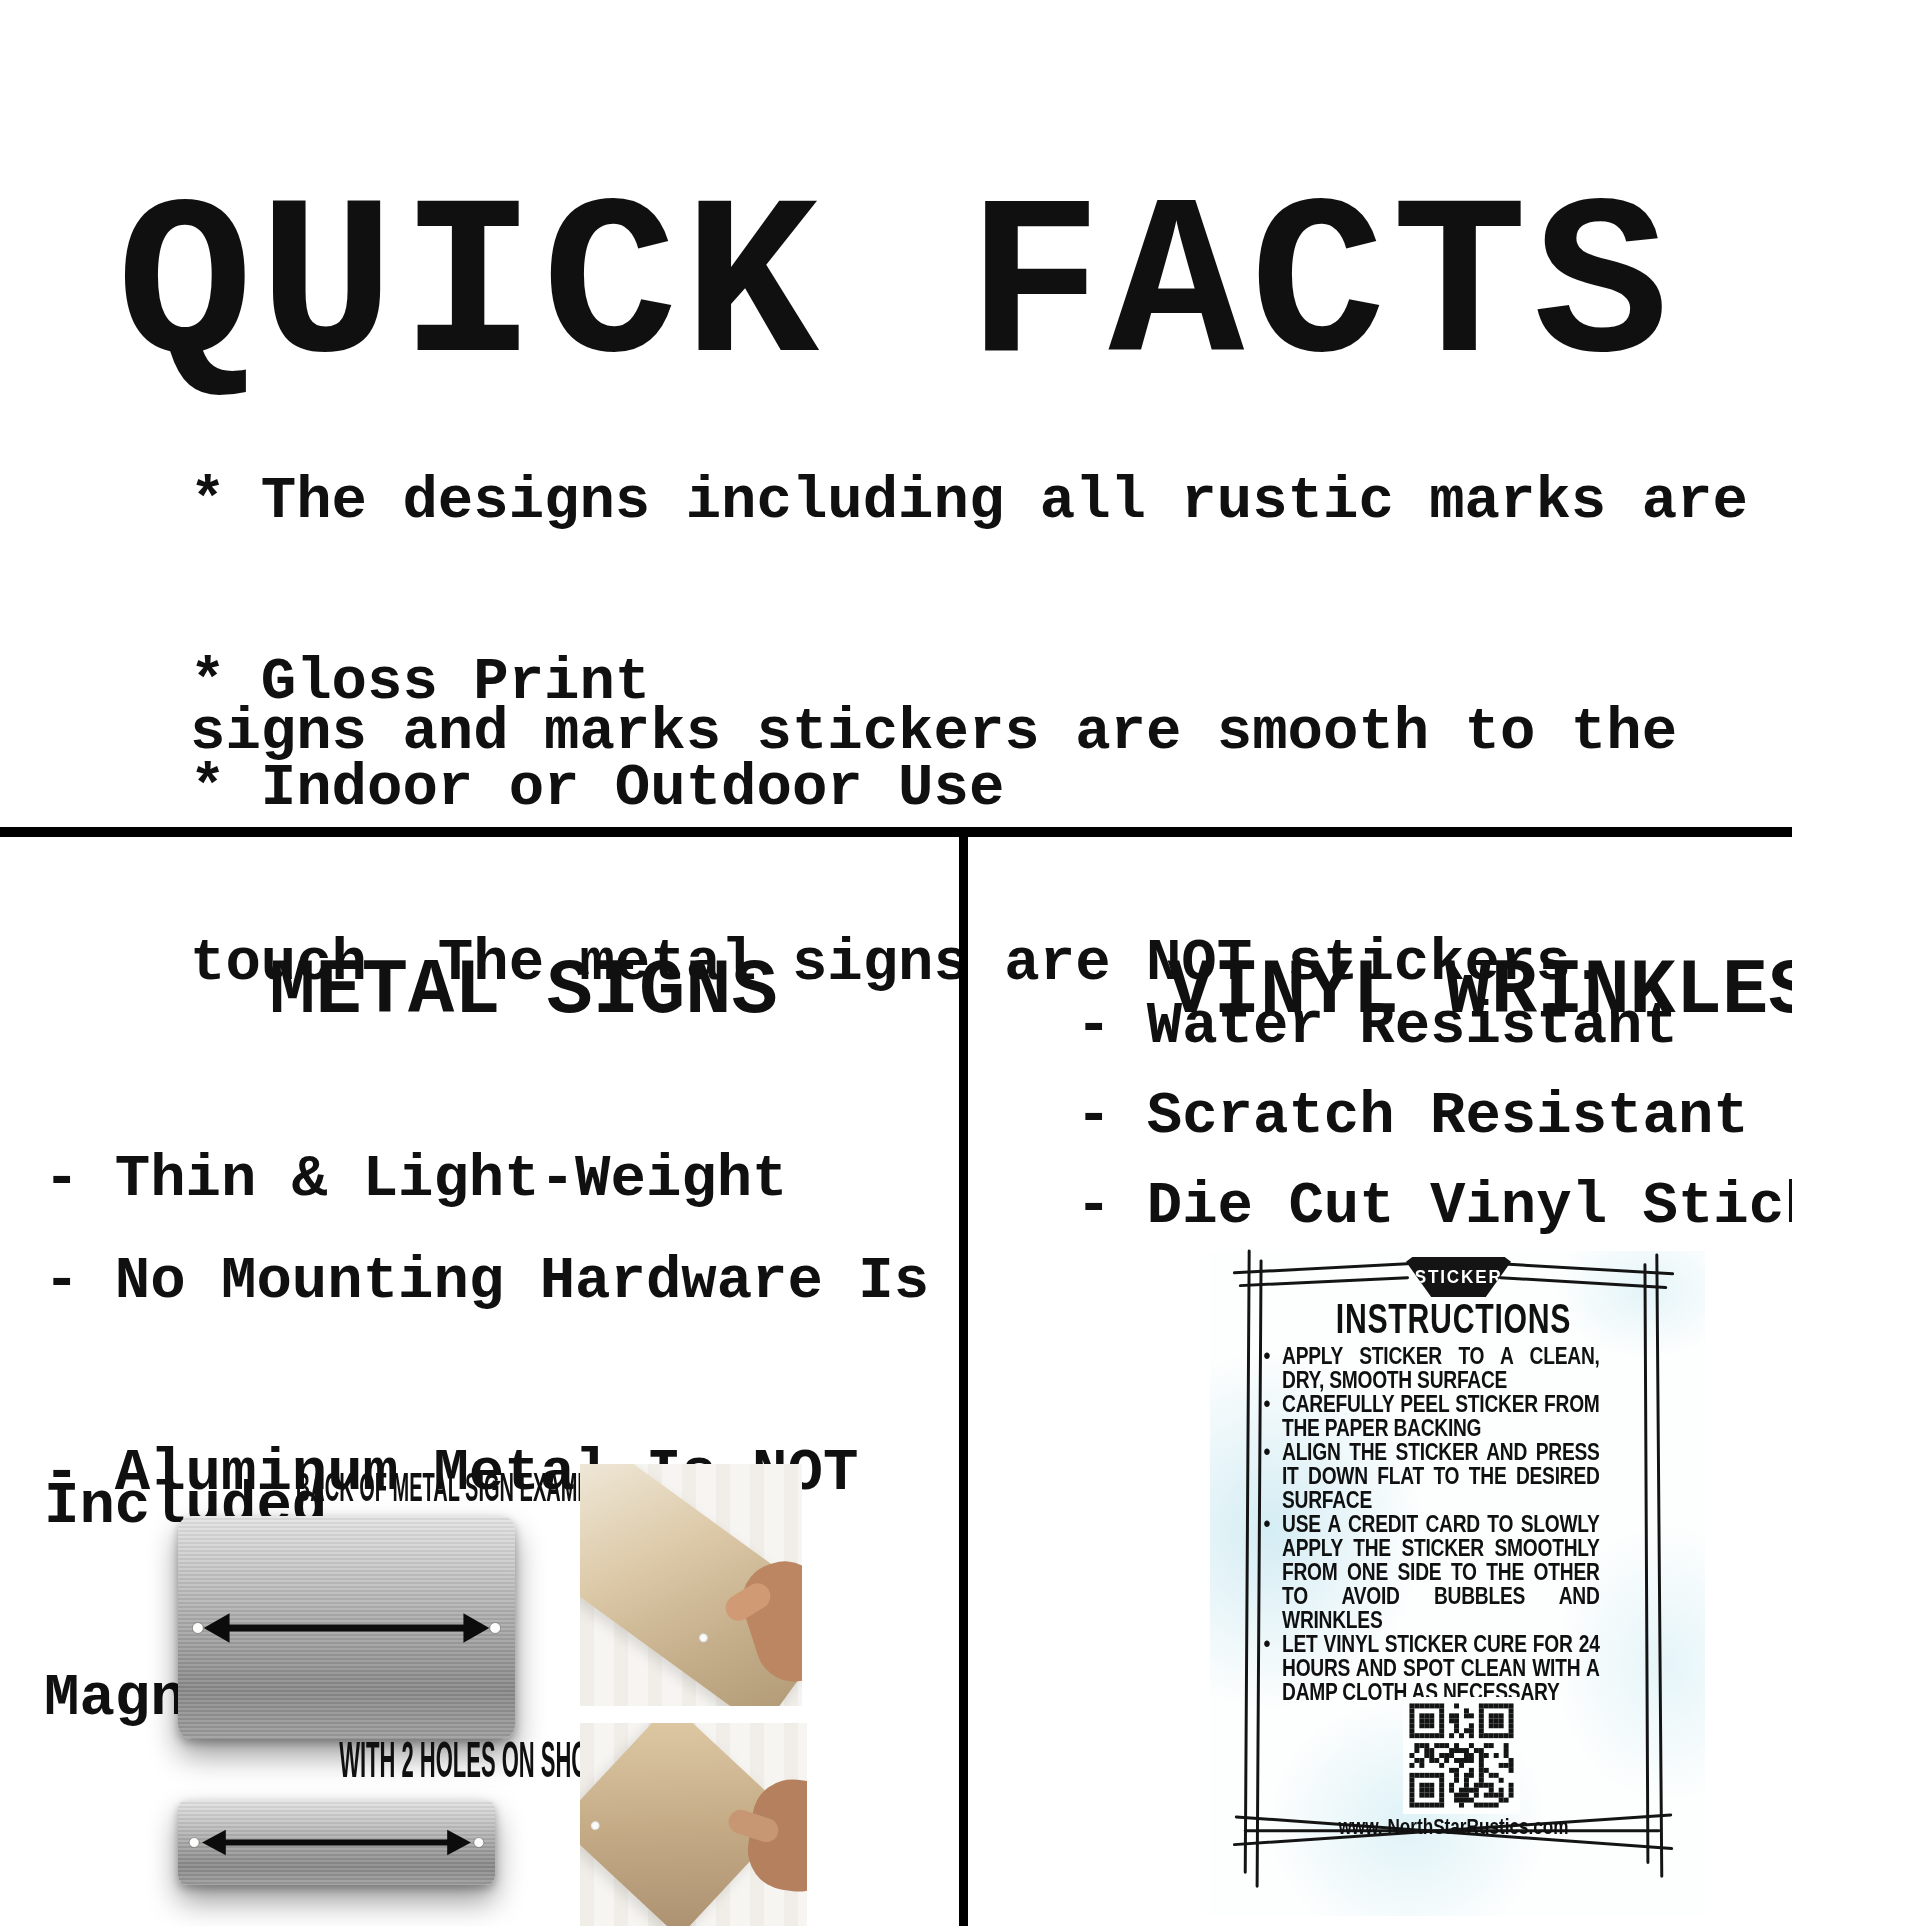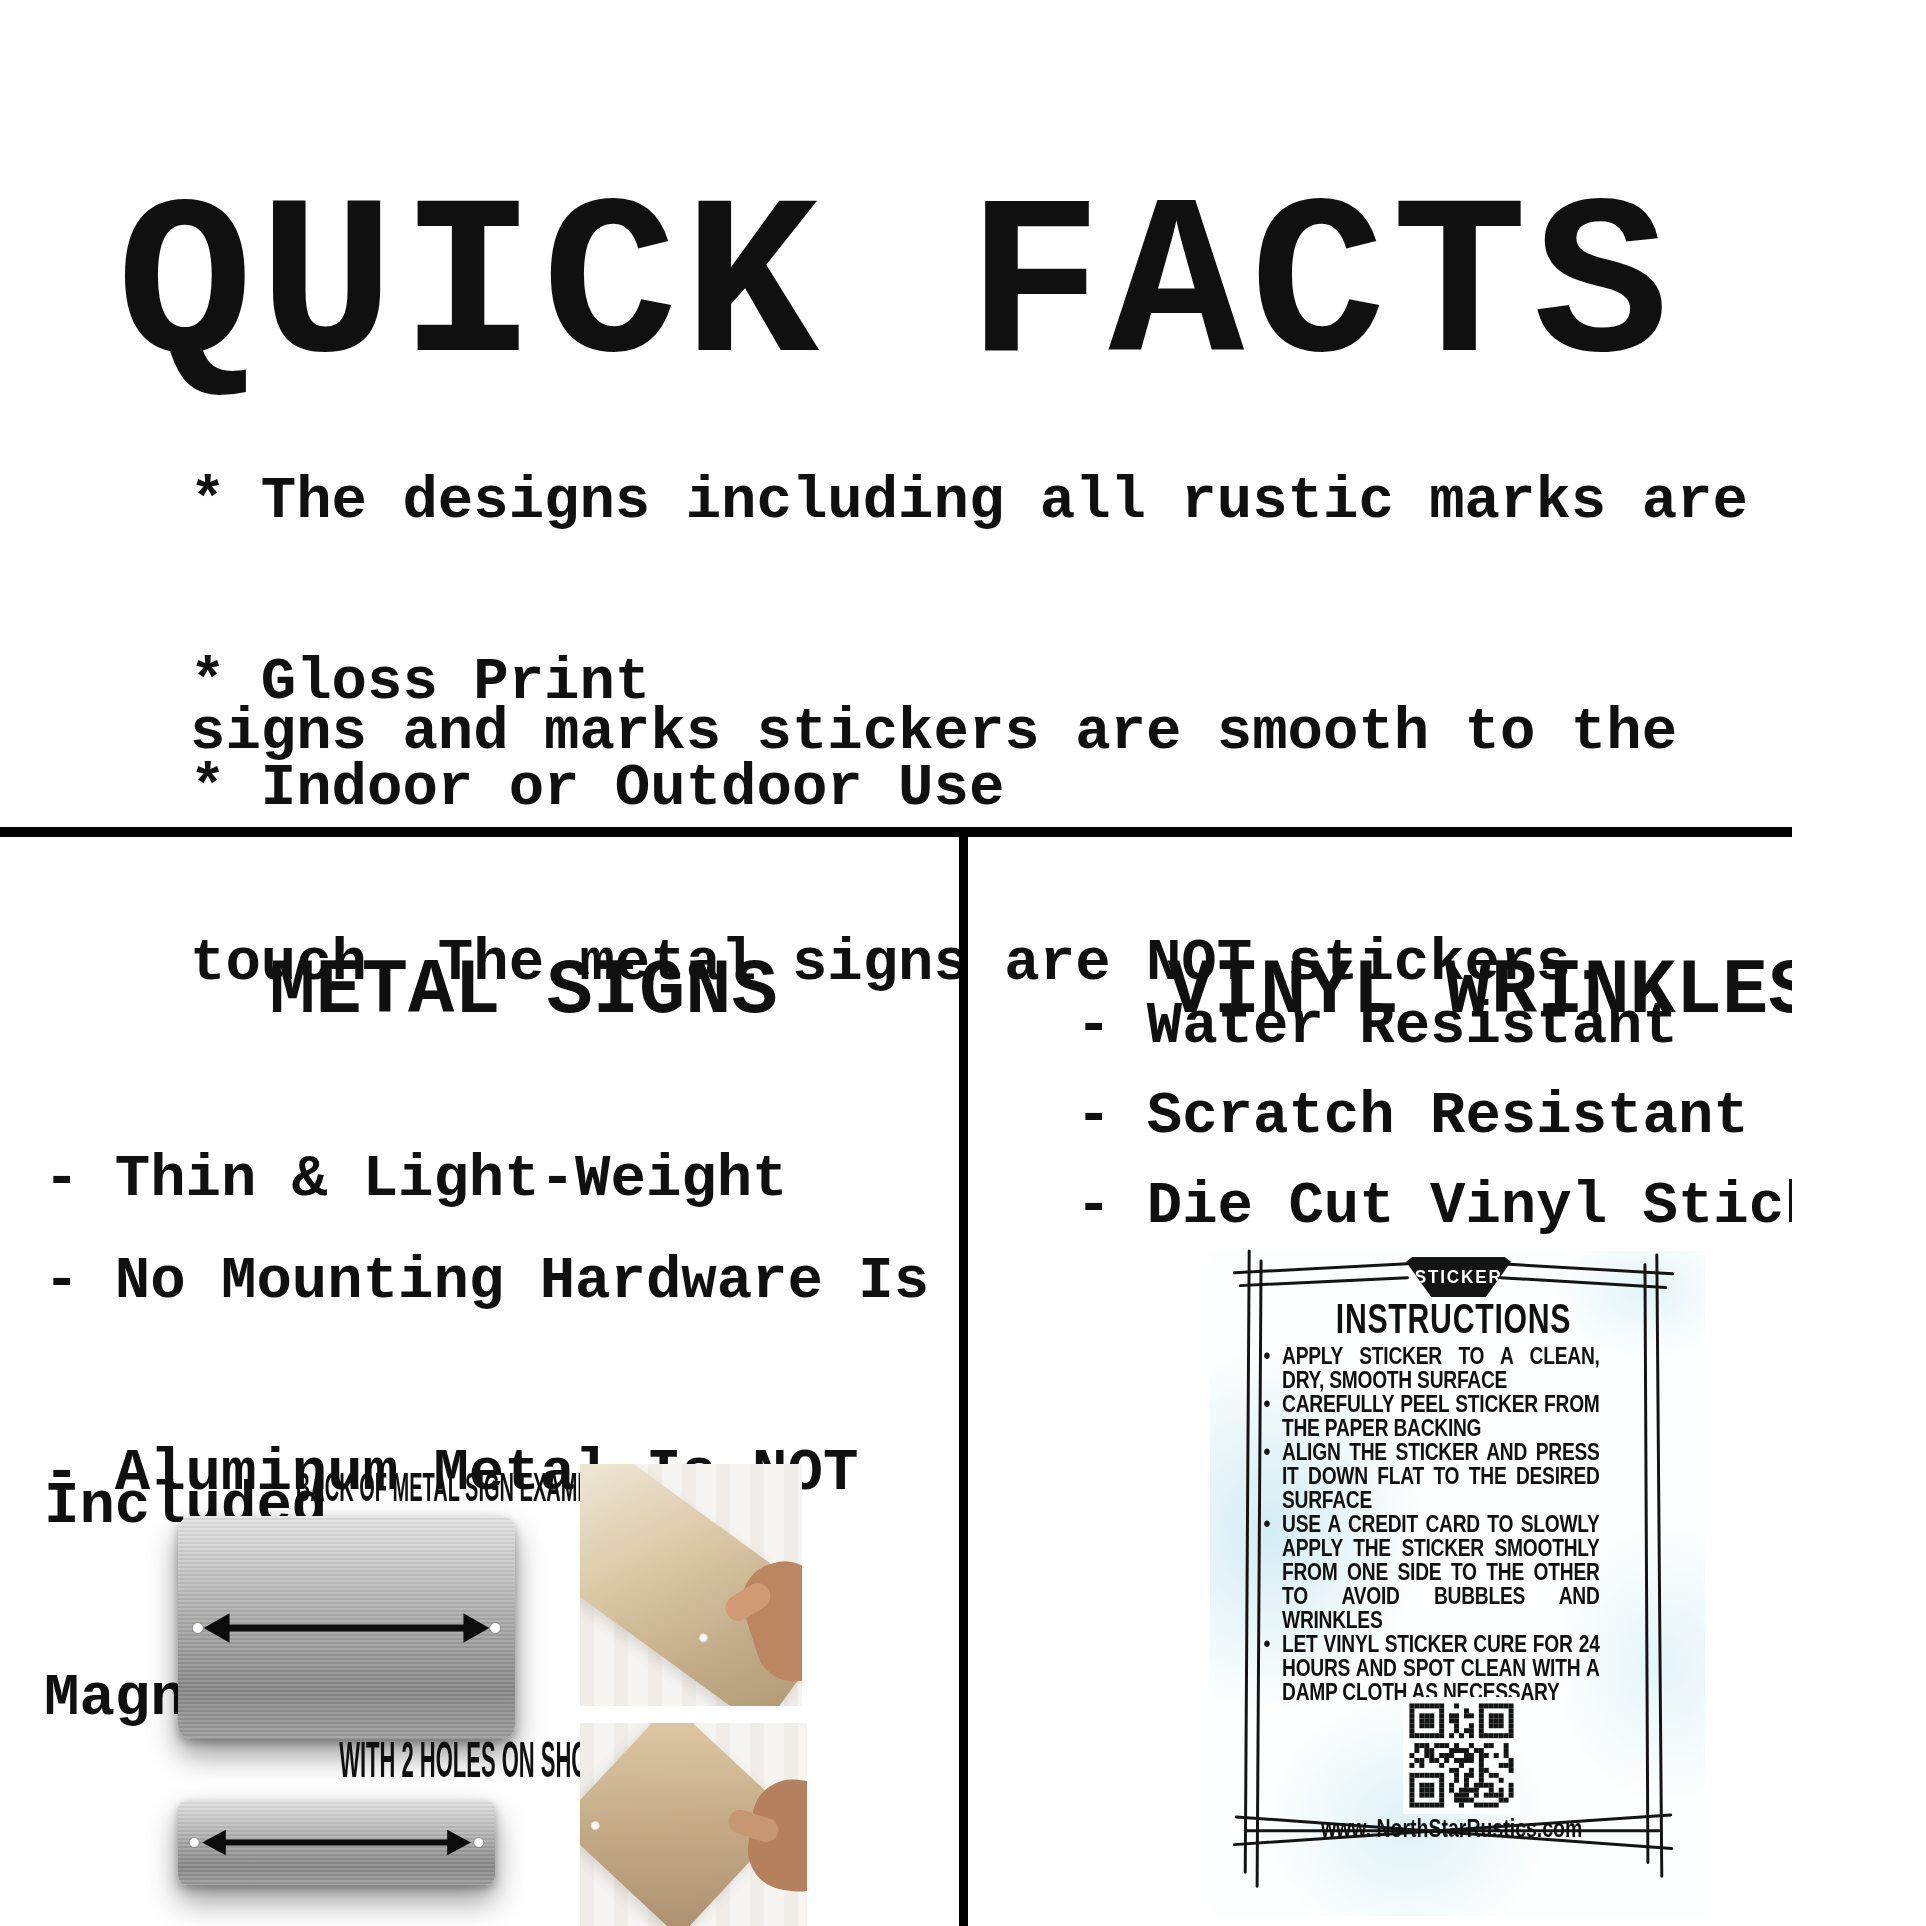--- a/index.html
+++ b/index.html
@@ -86,22 +86,22 @@
     font-weight:bold;font-size:19px;line-height:40px;letter-spacing:2px;transform:scaleX(0.9);}
   .card-heading{left:1233px;width:441px;top:1295px;text-align:center;
     font-family:"Liberation Sans",sans-serif;font-weight:bold;font-size:42px;letter-spacing:1px;white-space:pre;}
   .card-heading > span{display:inline-block;transform:scaleX(0.72);transform-origin:50% 50%;}
   .steps{left:1263px;top:1344px;width:416px;}
   .step{display:flex;align-items:flex-start;font-family:"Liberation Sans",sans-serif;font-weight:bold;}
   .step-dot{width:12px;font-size:22px;line-height:24px;flex:0 0 12px;transform:scaleX(0.9);}
   .step-text{margin-left:7px;width:451px;transform:scaleX(0.80);transform-origin:0 0;
     font-size:24px;line-height:24px;letter-spacing:-0.3px;text-align:justify;text-align-last:left;}
   .qr{left:1403px;top:1697px;}
-  .website{left:1178px;width:441px;top:1814px;text-align:right;
-    font-family:"Liberation Sans",sans-serif;font-weight:bold;font-size:25px;white-space:pre;}
+  .website{left:1233px;width:441px;top:1814px;text-align:center;
+    font-family:"Liberation Sans",sans-serif;font-weight:bold;font-size:22px;white-space:pre;}
   .website > span{display:inline-block;transform:scaleX(0.78);transform-origin:50% 50%;}
 </style>
 </head>
 <body>
 
 <div class="stage">
 
   <h1 class="abs title">QUICK FACTS</h1>
 
   <div class="abs intro">

